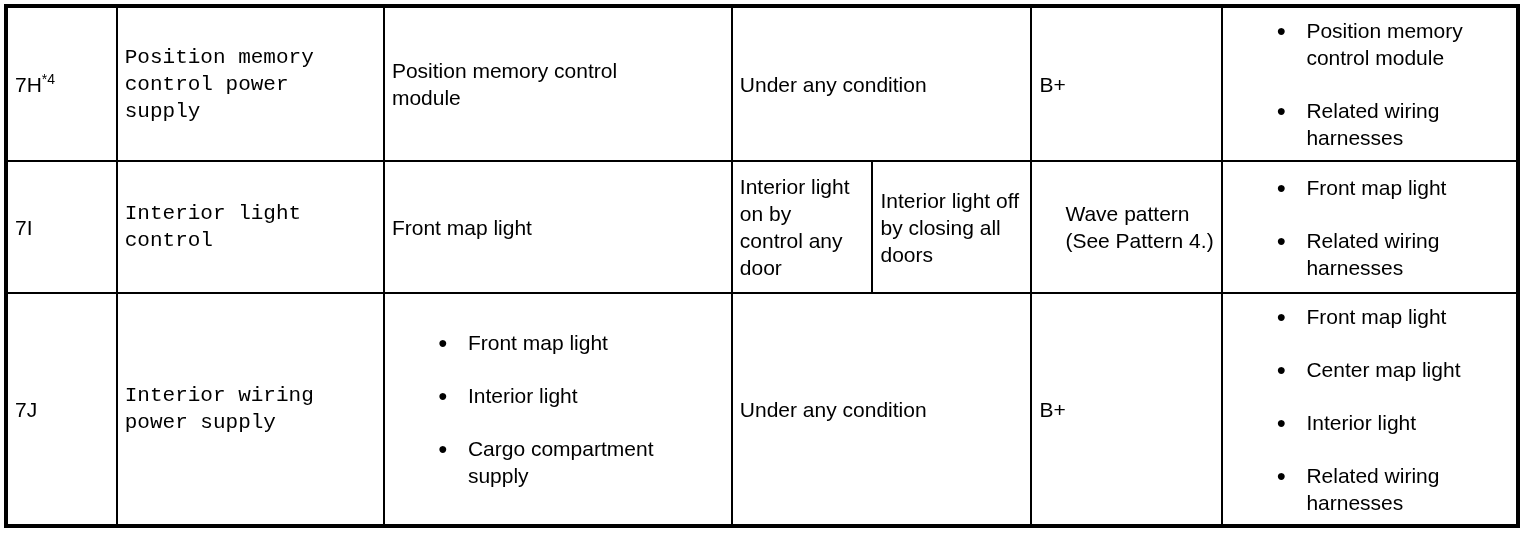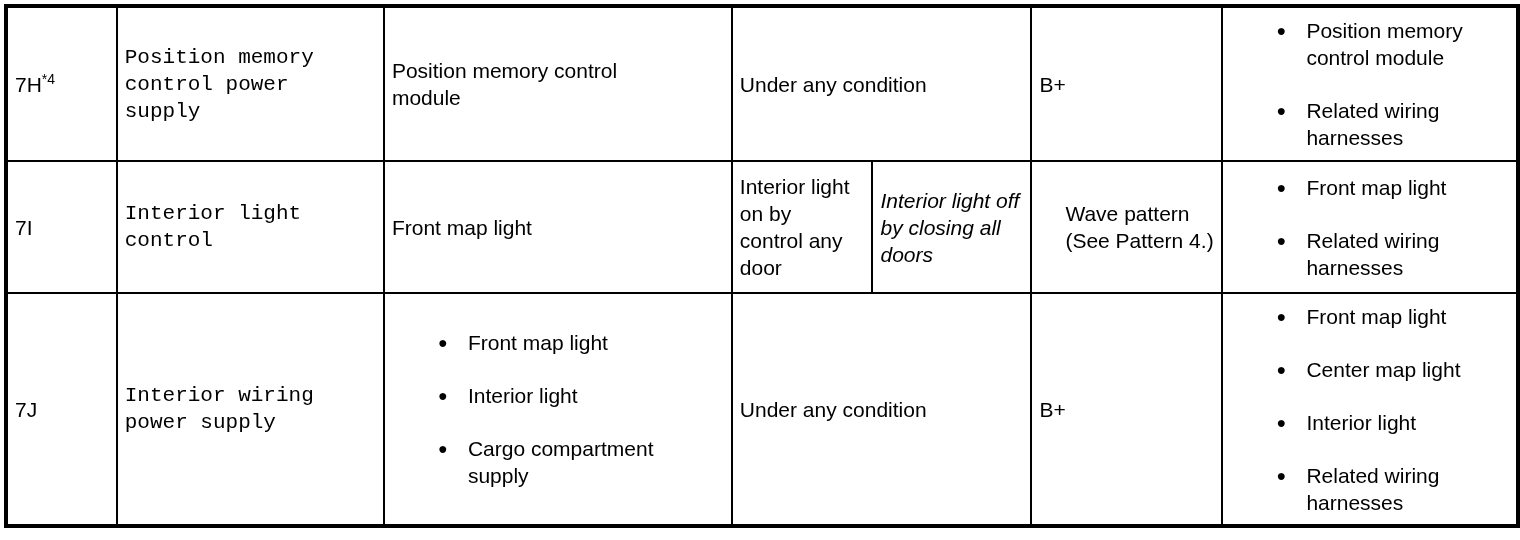--- a/index.html
+++ b/index.html
@@ -33,21 +33,21 @@
     font-size: 14px;
     line-height: 0;
     vertical-align: super;
   }
 
   
   .t         { display: block; }
   .w-func    { width: 215px; font-family: Liberation Mono, monospace; }
   .w-conn    { width: 285px; }
   .w-cond-on { width: 112px; }
-  .w-cond-off{ width: 140px; font-style: italic; }
+  .w-cond-off{ width: 140px; }
   .w-wave    { width: 150px; margin-left: 26px; }
 
   
   .plist { padding-left: 46px; }
   .li { display: flex; align-items: flex-start; }
   .li + .li { margin-top: 26px; }
   .bullet {
     flex: 0 0 15px;
     font-size: 16px;
     line-height: 27px;

